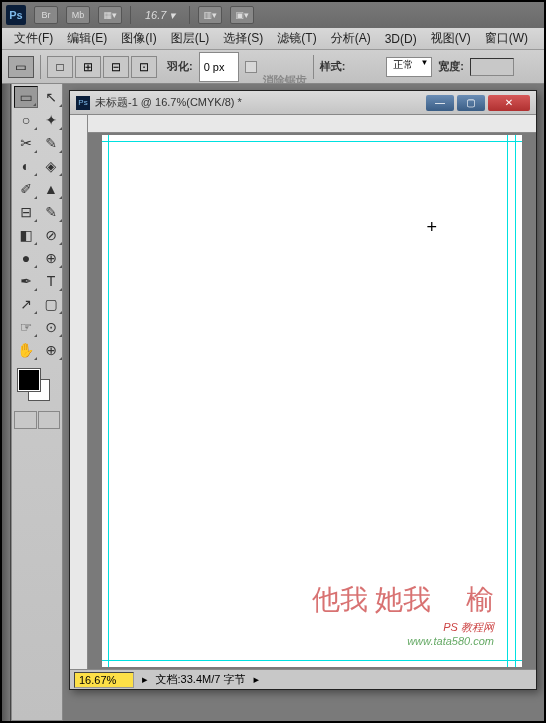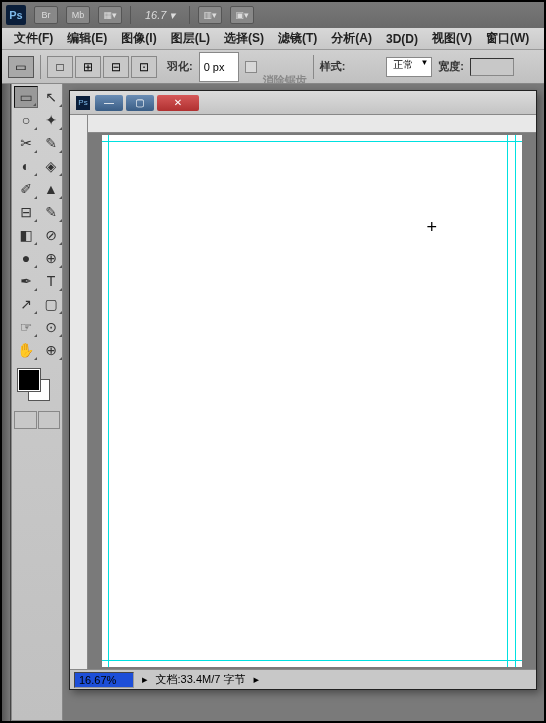--- a/index.html
+++ b/index.html
@@ -6,21 +6,21 @@
 body { width: 546px; height: 723px; background: #b8b8b8; border: 2px solid #000; overflow: hidden; font-size: 11px; }
 
 .titlebar { height: 26px; background: linear-gradient(#787878, #6a6a6a); display: flex; align-items: center; padding: 0 4px; gap: 8px; }
 .ps-logo { width: 20px; height: 20px; background: #0a1e3a; color: #7db8e8; font-weight: bold; font-size: 11px; display: flex; align-items: center; justify-content: center; border-radius: 2px; }
 .tb-icon { width: 24px; height: 18px; background: #888; border: 1px solid #555; border-radius: 2px; display: flex; align-items: center; justify-content: center; color: #ddd; font-size: 9px; }
 .zoom-level { color: #ddd; font-size: 11px; margin: 0 6px; font-style: italic; }
 .tb-sep { width: 1px; height: 18px; background: #555; }
 .titlebar-right { margin-left: auto; color: #ccc; font-size: 10px; display: flex; align-items: center; gap: 10px; }
 
 .menubar { height: 22px; background: linear-gradient(#d8d8d8, #c8c8c8); display: flex; align-items: center; padding: 0 6px; gap: 2px; border-bottom: 1px solid #999; }
-.menu-item { padding: 3px 6px; font-size: 12px; color: #222; cursor: pointer; font-weight: bold; }
+.menu-item { padding: 3px 6px; font-size: 12px; color: #222; cursor: pointer; }
 
 .options-bar { height: 34px; background: linear-gradient(#d0d0d0, #c0c0c0); display: flex; align-items: center; padding: 0 6px; gap: 6px; border-bottom: 1px solid #888; font-size: 11px; }
 .opt-icon { width: 26px; height: 22px; background: #c8c8c8; border: 1px solid #888; display: flex; align-items: center; justify-content: center; font-size: 12px; }
 .opt-icon.sel { background: #a8a8a8; border-color: #555; }
 .opt-group { display: flex; gap: 2px; margin-right: 4px; }
 .opt-label { color: #333; font-weight: bold; }
 .opt-input { width: 40px; height: 30px; border: 1px solid #888; background: #fff; padding: 0 4px; font-size: 11px; }
 .opt-check { width: 12px; height: 12px; border: 1px solid #888; background: #d8d8d8; }
 .opt-select { height: 20px; border: 1px solid #888; background: #fff; padding: 0 18px 0 6px; font-size: 10px; position: relative; margin-left: 35px; }
 .opt-select::after { content: "▼"; position: absolute; right: 3px; font-size: 8px; }
@@ -60,21 +60,21 @@
 .canvas { width: 420px; height: 532px; background: #fff; position: relative; }
 .guide-h { position: absolute; left: 0; right: 0; height: 1px; background: #00e0e0; }
 .guide-v { position: absolute; top: 0; bottom: 0; width: 1px; background: #00e0e0; }
 .cursor-cross { position: absolute; font-size: 18px; color: #000; font-weight: 100; }
 .watermark { position: absolute; bottom: 20px; right: 28px; text-align: right; }
 .wm-cn { color: #c44; font-size: 28px; font-family: "KaiTi", serif; line-height: 1; opacity: 0.75; }
 .wm-url1 { color: #c44; font-size: 11px; font-style: italic; margin-top: 6px; }
 .wm-url2 { color: #6a6; font-size: 11px; font-style: italic; }
 
 .doc-status { height: 20px; background: #c8c8c8; border-top: 1px solid #888; display: flex; align-items: center; padding: 0 4px; font-size: 11px; gap: 8px; }
-.status-zoom { width: 60px; border: 1px inset #999; background: #1d4ed8; padding: 1px 4px; }
+.status-zoom { width: 60px; border: 1px inset #999; background: #fde047; padding: 1px 4px; }
 </style>
 </head>
 <body>
 
 <div class="titlebar">
   <div class="ps-logo">Ps</div>
   <div class="tb-icon">Br</div>
   <div class="tb-icon">Mb</div>
   <div class="tb-icon">▦▾</div>
   <div class="tb-sep"></div>
@@ -154,38 +154,46 @@
     <div class="mask-btns">
       <div class="mask-btn"></div>
       <div class="mask-btn"></div>
     </div>
   </div>
 
   <div class="workspace">
     <div class="doc-window">
       <div class="doc-titlebar">
         <div class="doc-icon">Ps</div>
+        <span class="doc-title">未标题-1 @ 16.7%(CMYK/8) *</span>
         <div class="win-btns">
           <div class="win-btn win-min">—</div>
           <div class="win-btn win-max">▢</div>
           <div class="win-btn win-close">✕</div>
         </div>
       </div>
       <div class="doc-body">
         <div class="ruler-v"></div>
         <div class="doc-center">
           <div class="ruler-h"></div>
           <div class="canvas-area">
             <div class="canvas">
               <div class="guide-h" style="top:6px;"></div>
               <div class="guide-h" style="bottom:6px;"></div>
               <div class="guide-v" style="left:6px;"></div>
               <div class="guide-v" style="right:6px;"></div>
               <div class="guide-v" style="right:14px;"></div>
               <div class="cursor-cross" style="top:82px; right:85px;">+</div>
+              <div class="watermark">
+                <div class="wm-cn">他我
+她我
+　榆</div>
+                <div class="wm-url1">PS 教程网</div>
+                <div class="wm-url2">www.tata580.com</div>
+              </div>
             </div>
           </div>
         </div>
       </div>
       <div class="doc-status">
         <span class="status-zoom">16.67%</span>
         <span>▸</span>
         <span>文档:33.4M/7 字节</span>
         <span>▸</span>
       </div>

